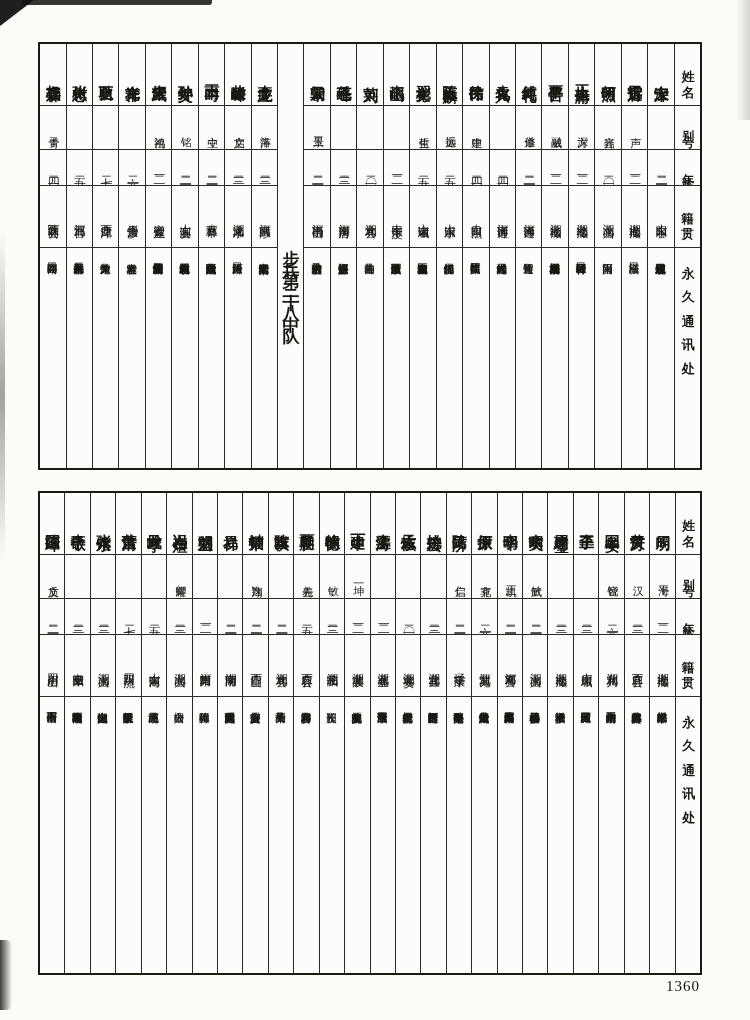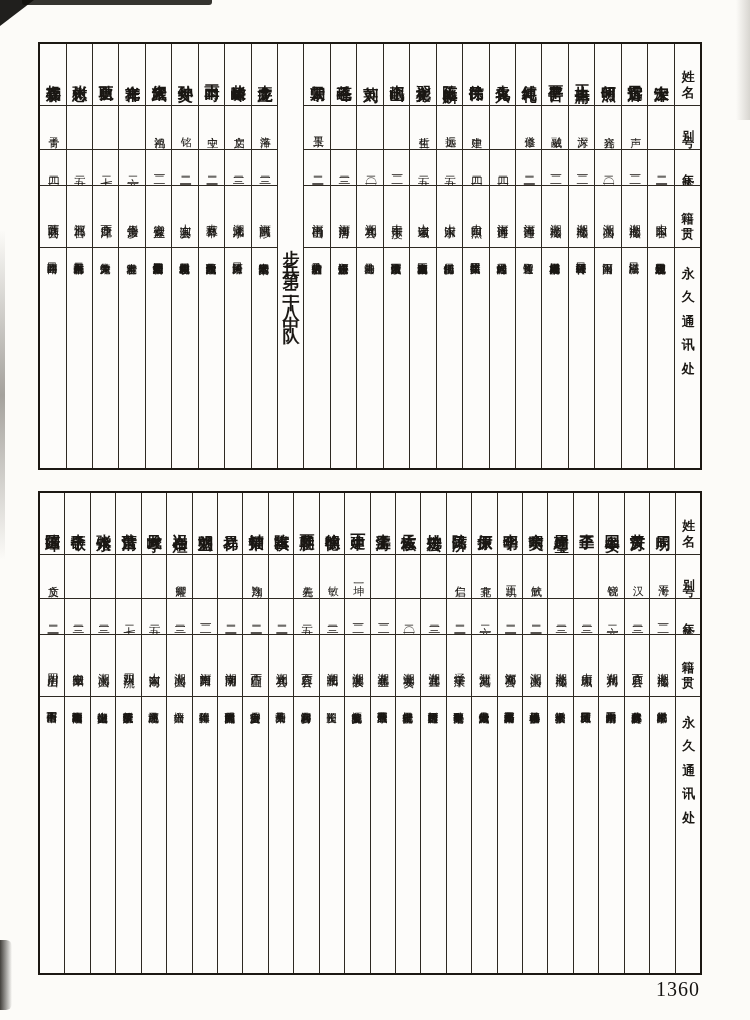--- a/index.html
+++ b/index.html
@@ -24,21 +24,21 @@
   .place .vtext{font-size:11.5px;letter-spacing:1px;}
   .addr .vtext{font-size:10.5px;display:block;height:132px;}
   .hl .vtext{font-weight:bold;}
   .hl-name{font-size:13px;letter-spacing:15px;}
   .hl-alias{font-size:12px;letter-spacing:8px;}
   .hl-age{font-size:12px;letter-spacing:5px;}
   .hl-place{font-size:12.5px;letter-spacing:15px;}
   .hl-addr{font-size:13px;letter-spacing:24px;}
   .title-col{justify-content:center;align-items:center;padding-top:48px;}
   .title-text{font-size:17px;font-weight:bold;letter-spacing:11px;}
-  .page-num{position:absolute;top:978px;right:50px;font-family:"Liberation Serif","DejaVu Serif",serif;font-size:20px;color:#141210;letter-spacing:1px;}
+  .page-num{position:absolute;top:978px;right:50px;font-family:"Liberation Serif","DejaVu Serif",serif;font-size:15px;color:#141210;letter-spacing:1px;}
   
   .art{position:absolute;pointer-events:none;}
   .art-corner-tl{left:0;top:0;width:34px;height:26px;background:#0d0c0a;clip-path:polygon(0 0,100% 0,0 100%);opacity:.92;}
   .art-top-bar{left:22px;top:0;width:190px;height:5px;background:#12100d;border-radius:0 0 3px 3px;opacity:.85;}
   .art-left-streak{left:0;top:230px;width:5px;height:330px;background:linear-gradient(#fcfbf800,#3a352d,#fcfbf800);opacity:.45;}
   .art-bottom-left{left:0;top:940px;width:12px;height:70px;background:linear-gradient(90deg,#14110d,#fcfbf800);opacity:.8;border-radius:0 6px 6px 0;}
   .art-corner-tr{right:0;top:0;width:14px;height:120px;background:linear-gradient(90deg,#fcfbf800,#6b655a);opacity:.25;}
 </style>
 </head>
 <body>

